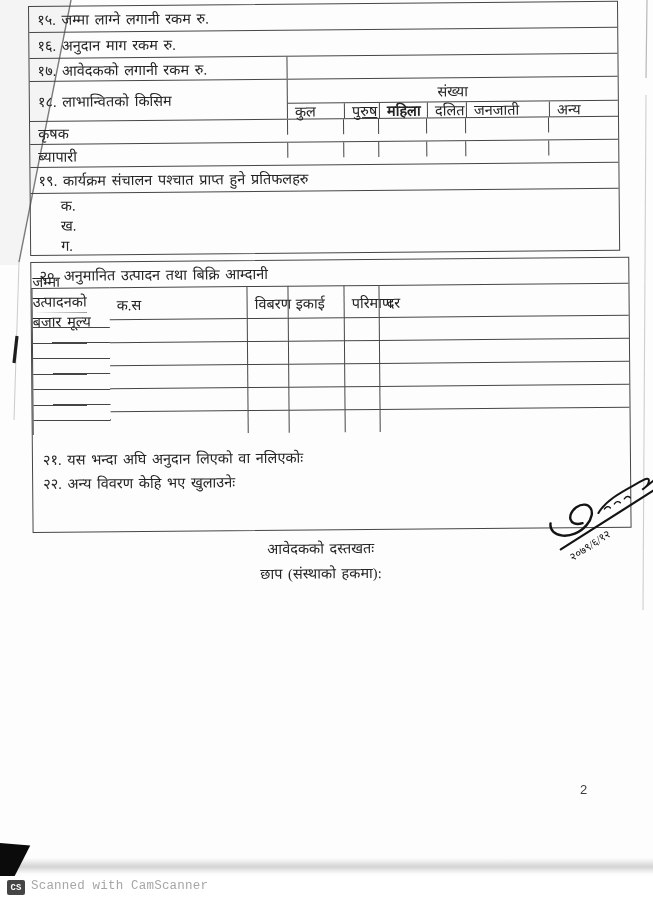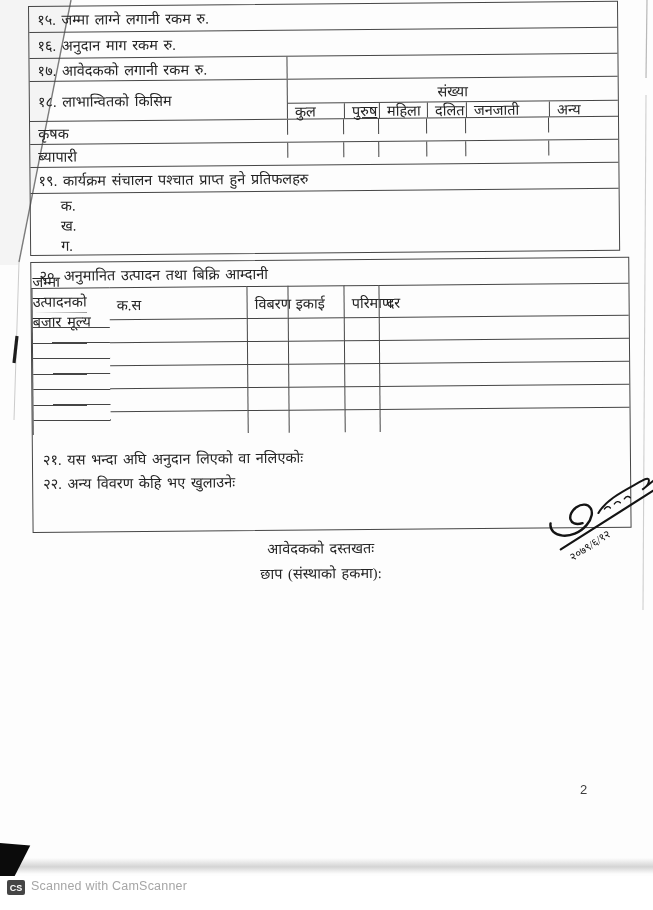--- a/index.html
+++ b/index.html
@@ -30,21 +30,21 @@
   .cell.full{flex:1;}
   .w257{width:257px;flex:none;}
   .bl{border-left:1.3px solid var(--line);}
   .h23{height:23px;}
   .right-col{flex:1;display:flex;flex-direction:column;border-left:1.3px solid var(--line);}
   .sankhya-hdr{height:23px;display:flex;align-items:center;justify-content:center;}
   .subhead{display:flex;border-top:1.3px solid var(--line);flex:1;}
   .sc{padding:1px 4px 2px 7px;display:flex;align-items:center;height:15px;}
   .cw0{width:56px;flex:none;}
   .cw1{width:35px;flex:none;text-decoration:underline;}
-  .cw2{width:48px;flex:none;}
+  .cw2{width:48px;flex:none;font-weight:bold;}
   .cw3{width:39px;flex:none;text-align:center;}
   .cw4{width:83px;flex:none;font-family:Liberation Mono, monospace;}
   .cw5{flex:1;}
   .kakha-box{height:61px;padding:2px 0 0 30px;display:flex;flex-direction:column;justify-content:flex-start;}
   .kakha-box div{line-height:20px;}
   
   .production-box{border:1.4px solid var(--line);width:599px;margin-top:6px;height:271px;}
   .prod-title{height:25px;display:flex;align-items:center;padding:0 6px 2px 8px;}
   .pgrid{
     display:grid;
@@ -76,21 +76,21 @@
     background:linear-gradient(to bottom, rgba(0,0,0,0) 0%, rgba(125,125,125,0.32) 55%, rgba(95,95,95,0.16) 72%, rgba(0,0,0,0) 100%);
   }
   .black-wedge{
     position:absolute;left:0;top:842px;width:36px;height:36px;
     background:#0b0b0b;
     clip-path:polygon(0 3%, 84% 10%, 38% 100%, 0 100%);
   }
   .footer{
     position:absolute;left:0;top:876px;width:653px;height:34px;background:#ffffff;
     display:flex;align-items:flex-start;padding:3px 0 0 7px;
-    font-family:Liberation Sans, sans-serif;
+    font-family:Liberation Mono, monospace;
   }
   .cs-logo{
     width:18px;height:15px;background:#454545;border-radius:2px;
     color:#fff;font-size:9px;font-weight:bold;
     display:flex;align-items:center;justify-content:center;flex:none;margin-top:1px;
   }
   .footer-text{color:#a6a6a6;font-size:12.5px;margin-left:6px;letter-spacing:0.2px;}
 </style>
 </head>
 <body>

